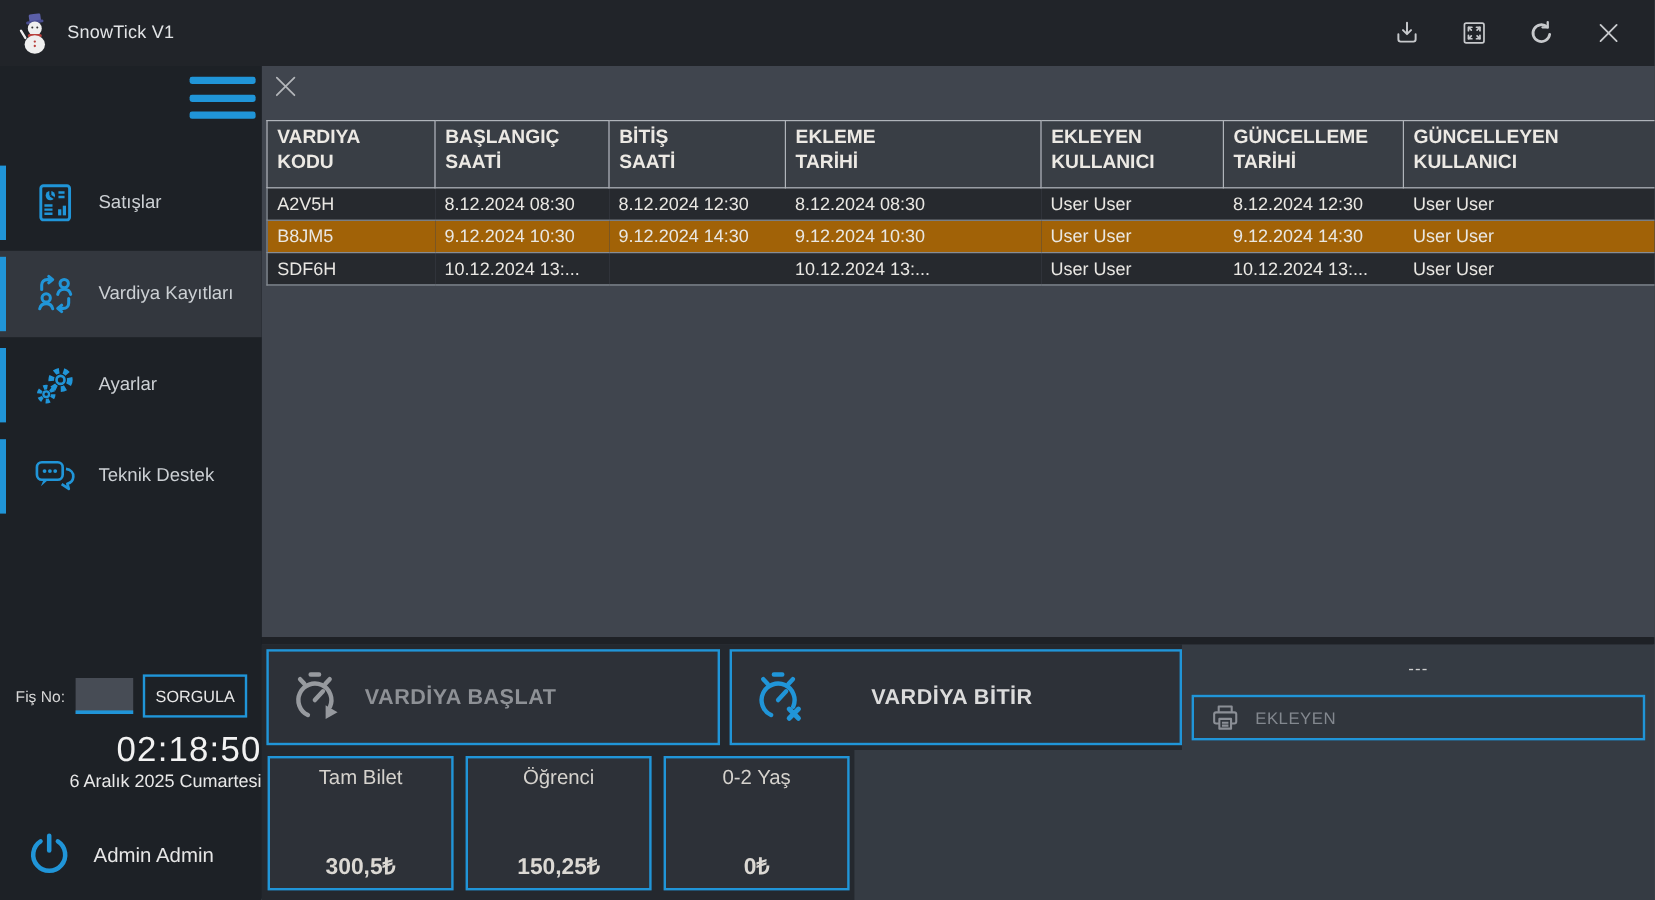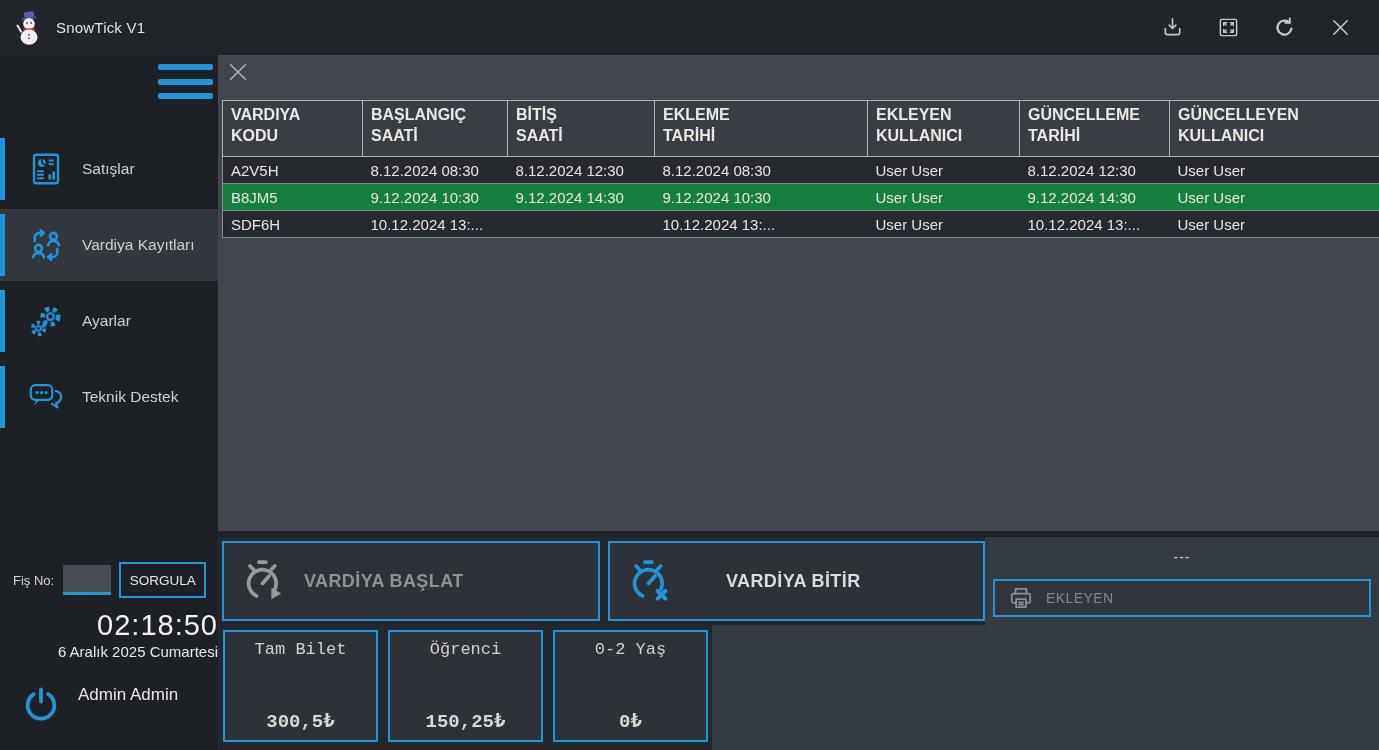--- a/index.html
+++ b/index.html
@@ -38,42 +38,42 @@
   .query-row { position:absolute; top:505px; left:0; right:0; height:40px; display:flex; align-items:center; padding-left:13px; }
   .fisno-label { font-size:13px; color:#d8d8d8; }
   .fisno-input { width:48px; height:30px; margin-left:9px; background:#474c55; border:none;
     border-bottom:3px solid #2095d8; color:#eee; font-size:14px; padding:0 4px; outline:none; }
   .sorgula-btn { width:87px; height:36px; margin-left:8px; background:transparent;
     border:2px solid #2095d8; color:#e8e8e8; font-size:13.5px; cursor:pointer;
     font-family:"Liberation Sans", sans-serif; }
   .clock { position:absolute; top:554px; left:0; right:0; text-align:right;
     font-size:29px; color:#f2f2f2; font-weight:500; letter-spacing:1px; }
   .date { position:absolute; top:588px; left:0; right:0; text-align:right; font-size:15px; color:#e8e8e8; }
-  .user-row { position:absolute; top:630px; left:0; right:0; height:56px; display:flex; padding-left:20px; gap:16px; }
+  .user-row { position:absolute; top:630px; left:0; right:0; height:56px; display:flex; align-items:center; padding-left:20px; gap:16px; }
   .power-btn { width:42px; height:42px; background:none; border:none; cursor:pointer; color:#2095d8; }
   .power-btn svg { width:40px; height:40px; }
   .user-name { font-size:17px; color:#e6e6e6; }
 
   
   .main { position:absolute; top:55px; left:218px; right:0; bottom:0; overflow:hidden; }
   .main-top { position:absolute; top:0; left:0; right:0; height:476px; background:#40454e; }
   .grid-close { position:absolute; top:5px; left:7px; width:26px; height:26px;
     background:none; border:none; cursor:pointer; color:#b3b6ba; }
   .grid-close svg { width:22px; height:22px; }
 
   table.shift-table { position:absolute; top:45px; left:4px; width:1177px;
     border-collapse:collapse; table-layout:fixed; }
   .shift-table th { background:#393e45; border:1px solid #b0b4ba; color:#ece9e4;
     font-size:16px; font-weight:bold; text-align:left; vertical-align:top;
     padding:3px 8px; line-height:21px; height:56px; overflow:hidden; white-space:nowrap; cursor:pointer; }
   .shift-table td { background:#26292e; color:#e9e7e3; font-size:15px;
     padding:0 8px; height:27px; white-space:nowrap; overflow:hidden;
     border-bottom:1px solid #878d94; }
   .shift-table td:first-child { border-left:1px solid #878d94; }
-  .shift-table tr.selected td { background:#15803d; }
+  .shift-table tr.selected td { background:#a16207; }
   .shift-table tr { cursor:pointer; }
   .shift-table col.c1{width:140px}.shift-table col.c2{width:145px}.shift-table col.c3{width:147px}
   .shift-table col.c4{width:213px}.shift-table col.c5{width:152px}.shift-table col.c6{width:150px}
   .shift-table col.c7{width:230px}
 
   .main-sep { position:absolute; top:476px; left:0; right:0; height:6px; background:#1e2126; }
   .main-bottom { position:absolute; top:482px; left:0; right:0; bottom:0; background:#353b43; }
   .shift-actions { position:absolute; top:0; left:0; width:767px; height:88px; background:#24282e;
     display:flex; gap:8px; padding:4px 0 0 4px; }
   .action-btn { height:80px; background:#2d3138; border:2px solid #2095d8; cursor:pointer;
@@ -91,21 +91,21 @@
   .print-btn { margin-top:12px; width:378px; height:38px; background:#31363d;
     border:2px solid #2095d8; cursor:pointer; display:flex; align-items:center;
     padding-left:13px; gap:12px; color:#8b8f96; font-family:"Liberation Sans", sans-serif; }
   .print-btn svg { width:26px; height:26px; }
   .print-btn .label { font-size:14px; letter-spacing:.4px; color:#83888f; }
 
   .ticket-panel { position:absolute; top:88px; left:0; width:494px; bottom:0; background:#24282e;
     display:flex; gap:10px; padding:5px 0 0 5px; }
   .ticket-btn { width:155px; height:112px; background:#2d3138; border:2px solid #2095d8; cursor:pointer;
     display:flex; flex-direction:column; align-items:center; justify-content:center; gap:6px;
-    font-family:Liberation Mono, monospace; }
+    font-family:Liberation Sans, sans-serif; }
   .ticket-btn .t-label { font-size:17px; color:#d5d2cd; }
   .ticket-btn .t-price { font-size:19px; font-weight:bold; color:#dbd8d3;margin-top:44px; }
 </style>
 </head>
 <body>
 
 <div class="app">
 
   <div class="titlebar">
     <svg class="logo" viewBox="0 0 24 28">

